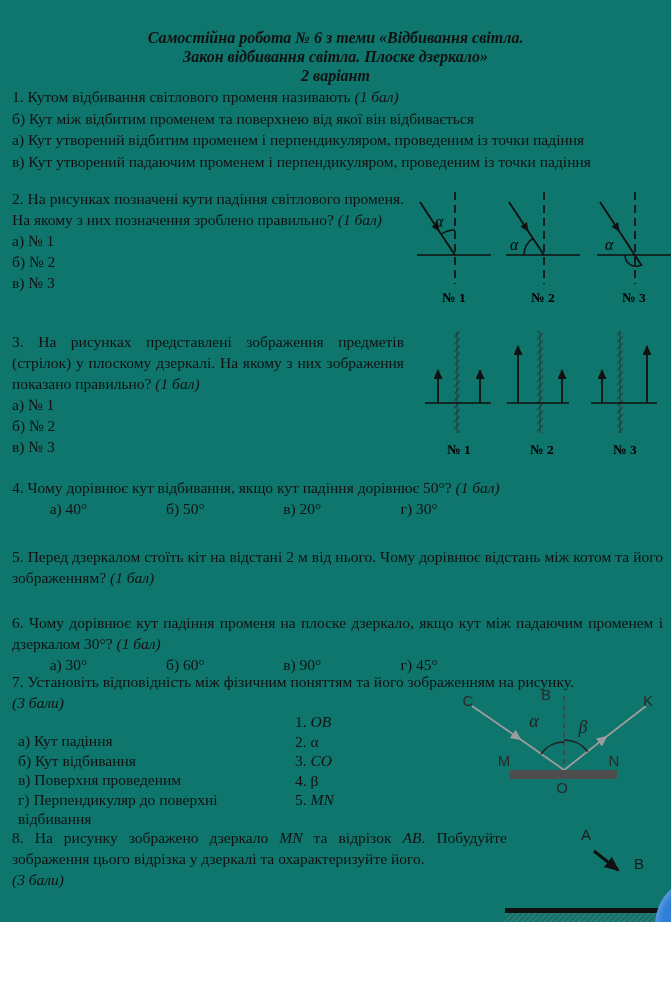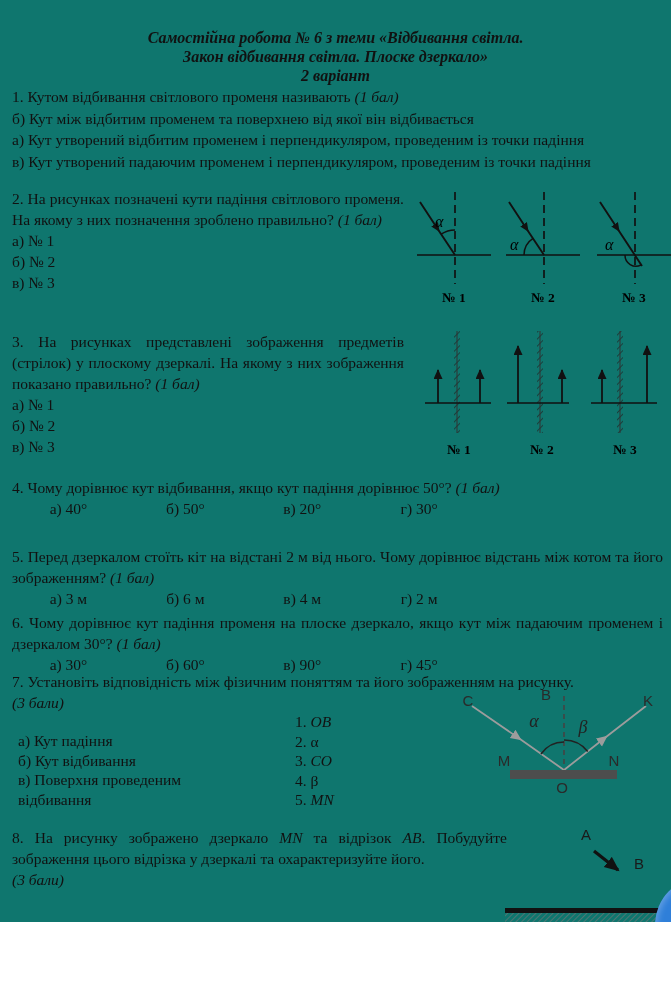--- a/index.html
+++ b/index.html
@@ -144,26 +144,20 @@
       <span class="opt-col">а) 40°</span>
       <span class="opt-col">б) 50°</span>
       <span class="opt-col">в) 20°</span>
       <span class="opt-col">г) 30°</span>
     </div>
   </div>
 
   <div class="abs just" id="q5">
     <span>5. Перед дзеркалом стоїть кіт на відстані 2 м від нього. Чому дорівнює відстань між котом та його зображенням?</span>
     <span class="it">(1 бал)</span>
-    <div>
-      <span class="opt-col">а) 3 м</span>
-      <span class="opt-col">б) 6 м</span>
-      <span class="opt-col">в) 4 м</span>
-      <span class="opt-col">г) 2 м</span>
-    </div>
   </div>
 
   <div class="abs just" id="q6">
     <span>6. Чому дорівнює кут падіння променя на плоске дзеркало, якщо кут між падаючим променем і дзеркалом 30°?</span>
     <span class="it">(1 бал)</span>
     <div>
       <span class="opt-col">а) 30°</span>
       <span class="opt-col">б) 60°</span>
       <span class="opt-col">в) 90°</span>
       <span class="opt-col">г) 45°</span>
@@ -172,20 +166,21 @@
 
   <div class="abs just" id="q7head">
     <span>7. Установіть відповідність між фізичним поняттям та його зображенням на рисунку.</span>
     <div class="it">(3 бали)</div>
   </div>
 
   <div class="abs" id="q7left">
     <div>а) Кут падіння</div>
     <div>б) Кут відбивання</div>
     <div>в) Поверхня проведеним</div>
+    <div>г) Перпендикуляр до поверхні</div>
     <div>відбивання</div>
   </div>
 
   <div class="abs" id="q7right">
     <div><span>1.</span> <span class="it">OB</span></div>
     <div><span>2.</span> <span>α</span></div>
     <div><span>3.</span> <span class="it">CO</span></div>
     <div><span>4.</span> <span>β</span></div>
     <div><span>5.</span> <span class="it">MN</span></div>
   </div>

